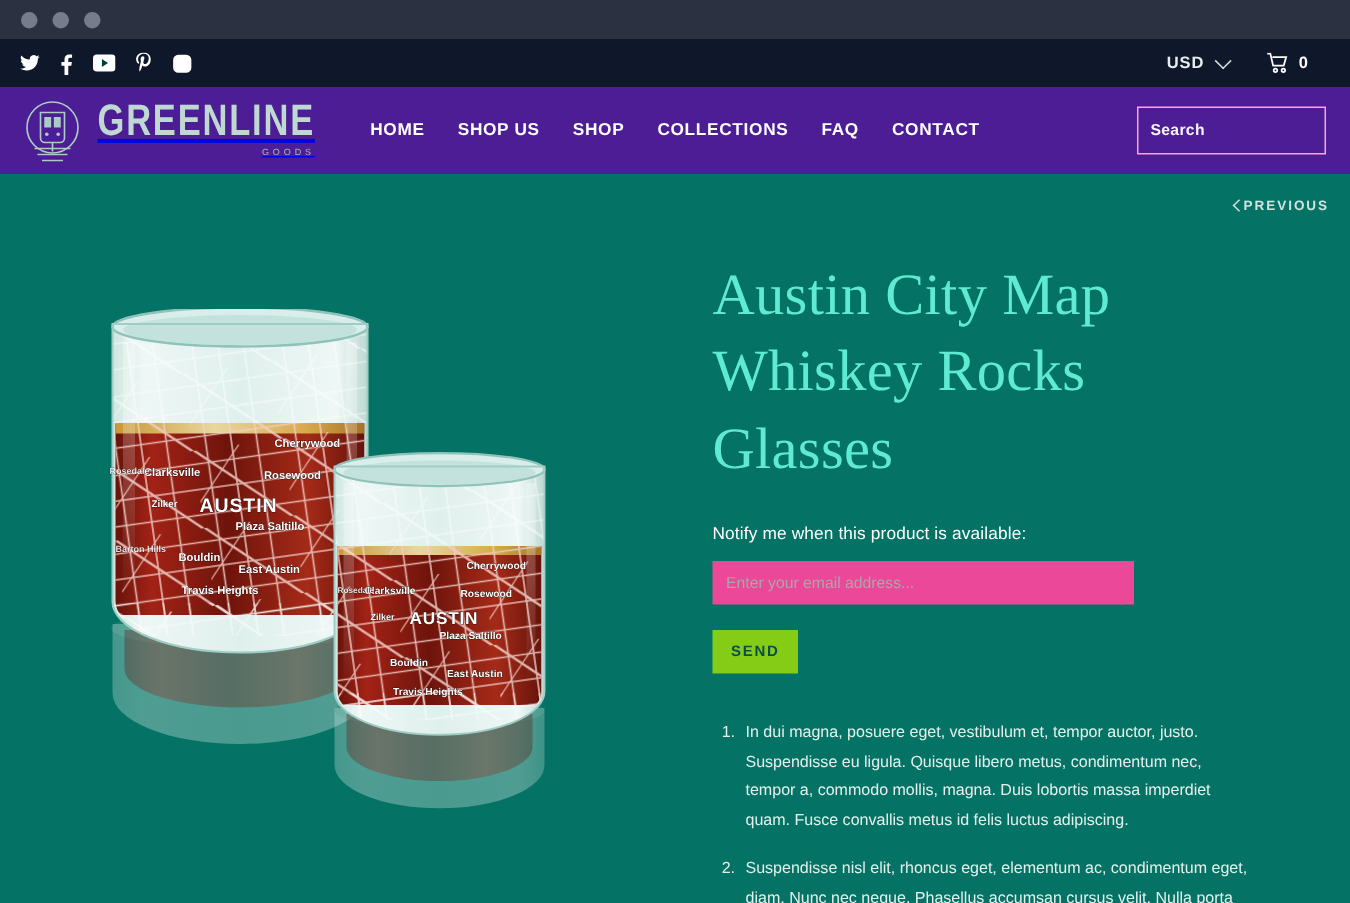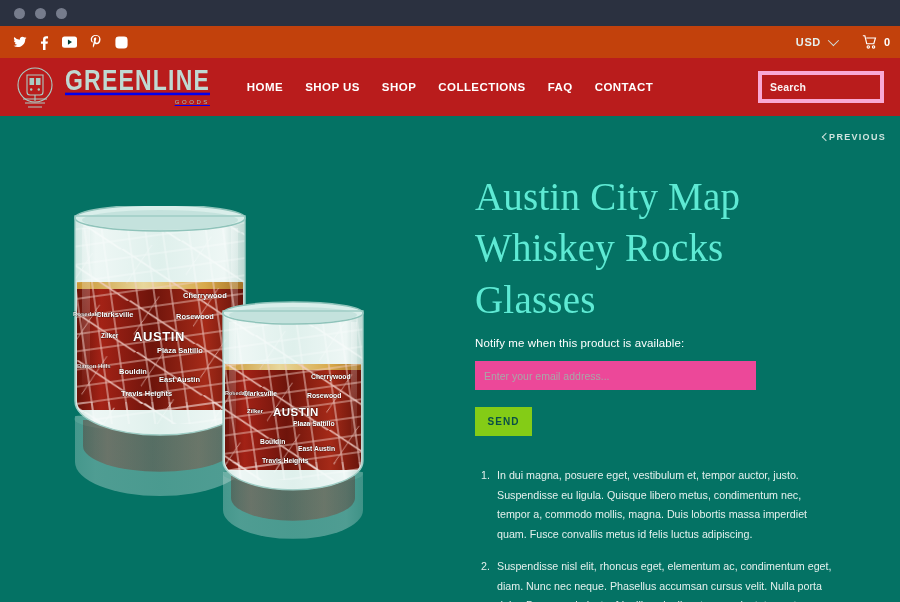--- a/index.html
+++ b/index.html
@@ -13,42 +13,42 @@
 
   
   .window-chrome {
     height:26px; background:#2b3140;
     display:flex; align-items:center; padding-left:14px; gap:10px;
   }
   .dot { width:11px; height:11px; border-radius:50%; background:#767c8c; }
 
   
   .util-bar {
-    height:32px; background:#c2410c;
+    height:32px; background:#0f172a;
     display:flex; align-items:center;
-    padding:0 10px 0 13px;
+    padding:0 28px 0 13px;
   }
   .social { display:flex; align-items:center; gap:13px; }
   .social svg { display:block; fill:#ffffff; }
   .util-right {
     margin-left:auto; display:flex; align-items:center; gap:26px;
     color:#e6efec;
   }
   .currency {
     display:flex; align-items:center; gap:7px;
     font-size:11px; font-weight:bold; letter-spacing:.6px;
   }
   .chev { width:8px; height:8px; border-right:1.4px solid #cfe0dc;
           border-bottom:1.4px solid #cfe0dc; transform:rotate(45deg) translateY(-2px); }
   .cart { display:flex; align-items:center; gap:6px; font-size:11px; font-weight:bold; }
   .cart svg { display:block; fill:none; stroke:#ffffff; stroke-width:1.5; }
 
   
   .site-header {
-    height:58px; background:#b91c1c;
+    height:58px; background:#4c1d95;
     display:flex; align-items:center; padding:0 16px 0 12px;
     position:relative;
   }
   .logo { display:flex; align-items:center; gap:7px; }
   .logo-mark { width:46px; height:46px; position:relative; }
   .logo-type { display:flex; flex-direction:column; line-height:1; }
   .logo-word {
     font-family:"Liberation Sans", sans-serif;
     font-size:23px; font-weight:bold; letter-spacing:1.2px;
     color:#bfd9d2; transform:scaleY(1.28); transform-origin:left center;
@@ -61,21 +61,21 @@
     position:absolute; left:0; right:0; margin:auto;
     width:max-content;
     display:flex; gap:22px; 
   }
   .main-nav a {
     color:#ffffff; text-decoration:none;
     font-size:11.5px; font-weight:bold; letter-spacing:.45px;
   }
   .search-box {
     margin-left:auto; width:126px; height:32px;
-    border:4px solid #f9a8d4; background:transparent;
+    border:1px solid #f9a8d4; background:transparent;
     display:flex; align-items:center; padding:12px 8px;
   }
   .search-box input {
     flex:1; border:0; background:transparent; outline:none;
     color:#ffffff; font-size:10.5px; font-weight:bold;
     font-family:"Liberation Sans", sans-serif; letter-spacing:.2px;
   }
   .search-box input::placeholder { color:#ffffff; opacity:.95; }
 
   
@@ -101,21 +101,21 @@
   .product-title {
     font-family:"Liberation Serif", serif;
     font-size:39px; font-weight:normal; color:#5eead4;
     line-height:1.32; letter-spacing:.2px; max-width:330px;
   }
   .sold-out {
     margin-top:33px; font-size:14.5px; font-weight:bold;
     color:#ffffff; letter-spacing:.1px;
   }
   .notify-label {
-    margin-top:12px; font-size:11.5px; color:#ffffff; letter-spacing:.1px;
+    margin-top:25px; font-size:11.5px; color:#ffffff; letter-spacing:.1px;
   }
   .email-input {
     margin-top:12px; width:281px; height:29px;
     background:#ec4899; border:0; outline:none;
     padding:0 9px; font-size:10.5px; color:#333;
     font-family:"Liberation Sans", sans-serif;
   }
   .email-input::placeholder { color:#a8a8a8; }
   .send-btn {
     margin-top:17px; width:57px; height:29px;

